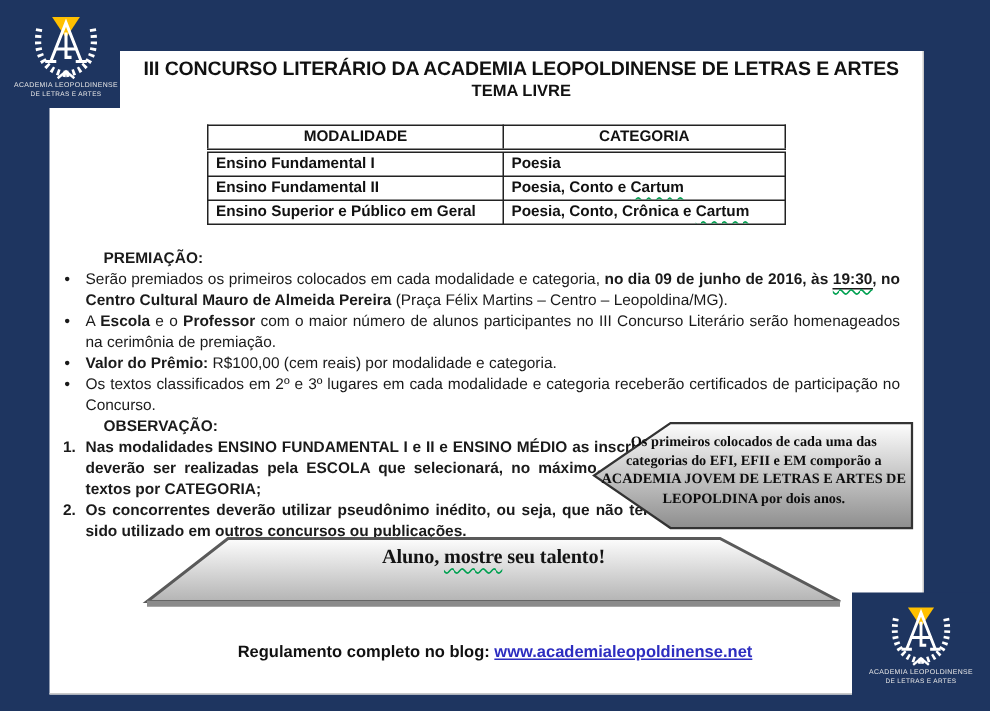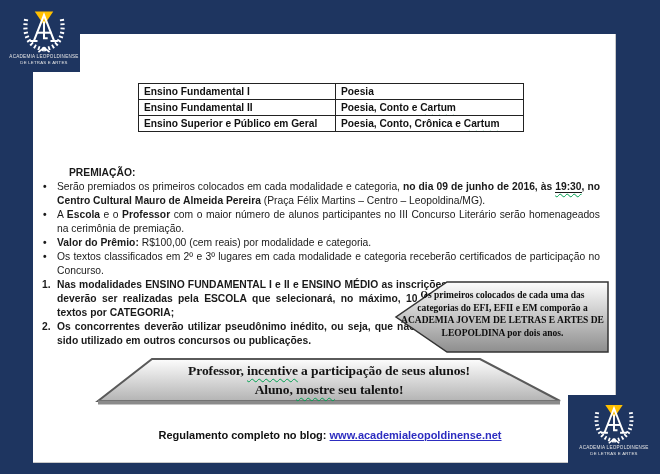--- a/index.html
+++ b/index.html
@@ -108,27 +108,33 @@
           <path d="M20,40 L28,40 M42,40 L50,40"></path>
           <path d="M27,31 L43,31"></path>
           <path d="M35,19 L35,37 L39,37"></path>
         </g>
       </svg>
     </span>
     <div class="l1">ACADEMIA LEOPOLDINENSE</div>
     <div class="l2">DE LETRAS E ARTES</div>
   </div>
 
+  <div class="doc-title">III CONCURSO LITERÁRIO DA ACADEMIA LEOPOLDINENSE DE LETRAS E ARTES</div>
+  <div class="doc-subtitle">TEMA LIVRE</div>
 
   <table class="modal">
     <colgroup>
         <col class="c1">
         <col class="c2">
       </colgroup>
     <tbody>
+        <tr>
+      <th>MODALIDADE</th>
+      <th>CATEGORIA</th>
+    </tr>
     <tr>
       <td>Ensino Fundamental I</td>
       <td><span>Poesia</span><span class="sp"></span></td>
     </tr>
     <tr>
       <td>Ensino Fundamental II</td>
       <td><span>Poesia, Conto e </span><span class="sp">Cartum</span></td>
     </tr>
     <tr>
       <td>Ensino Superior e Público em Geral</td>
@@ -153,20 +159,21 @@
     <div class="li">
       <span class="marker">•</span>
       <b>Valor do Prêmio:</b><span> R$100,00 (cem reais) por modalidade e categoria.</span>
     </div>
 
     <div class="li">
       <span class="marker">•</span>
       <span>Os textos classificados em 2º e 3º lugares em cada modalidade e categoria receberão certificados de participação no Concurso.</span>
     </div>
 
+    <div class="sec-head">OBSERVAÇÃO:</div>
 
     <div class="li num">
       <span class="marker">1.</span>
       <span>Nas modalidades ENSINO FUNDAMENTAL I e II e ENSINO MÉDIO as inscrições deverão ser realizadas pela ESCOLA que selecionará, no máximo, 10 (dez) textos por CATEGORIA;</span>
     </div>
 
     <div class="li num">
       <span class="marker">2.</span>
       <span>Os concorrentes deverão utilizar pseudônimo inédito, ou seja, que não tenha sido utilizado em outros concursos ou publicações.</span>
     </div>
@@ -190,21 +197,20 @@
       <defs>
         <linearGradient id="gban" x1="0" y1="0" x2="0" y2="1">
           <stop offset="0" stop-color="#fdfdfd"></stop>
           <stop offset="1" stop-color="#b4b4b4"></stop>
         </linearGradient>
       </defs>
       <polygon points="62,2 390,2 470,44 8,44" fill="url(#gban)" stroke="#5a5a5a" stroke-width="2"></polygon>
       <line x1="8" y1="45.5" x2="470" y2="45.5" stroke="#8b8b8b" stroke-width="4"></line>
     </svg>
     <div class="txt">
-      <div><span>Professor, </span><span class="sp">incentive</span><span> a participação de seus alunos!</span></div>
       <div><span>Aluno, </span><span class="sp">mostre</span><span> seu talento!</span></div>
     </div>
   </div>
 
   <div class="footer">
     <span>Regulamento completo no blog: </span><a>www.academialeopoldinense.net</a>
   </div>
 
   <div class="logo logo-br">
     <span>

